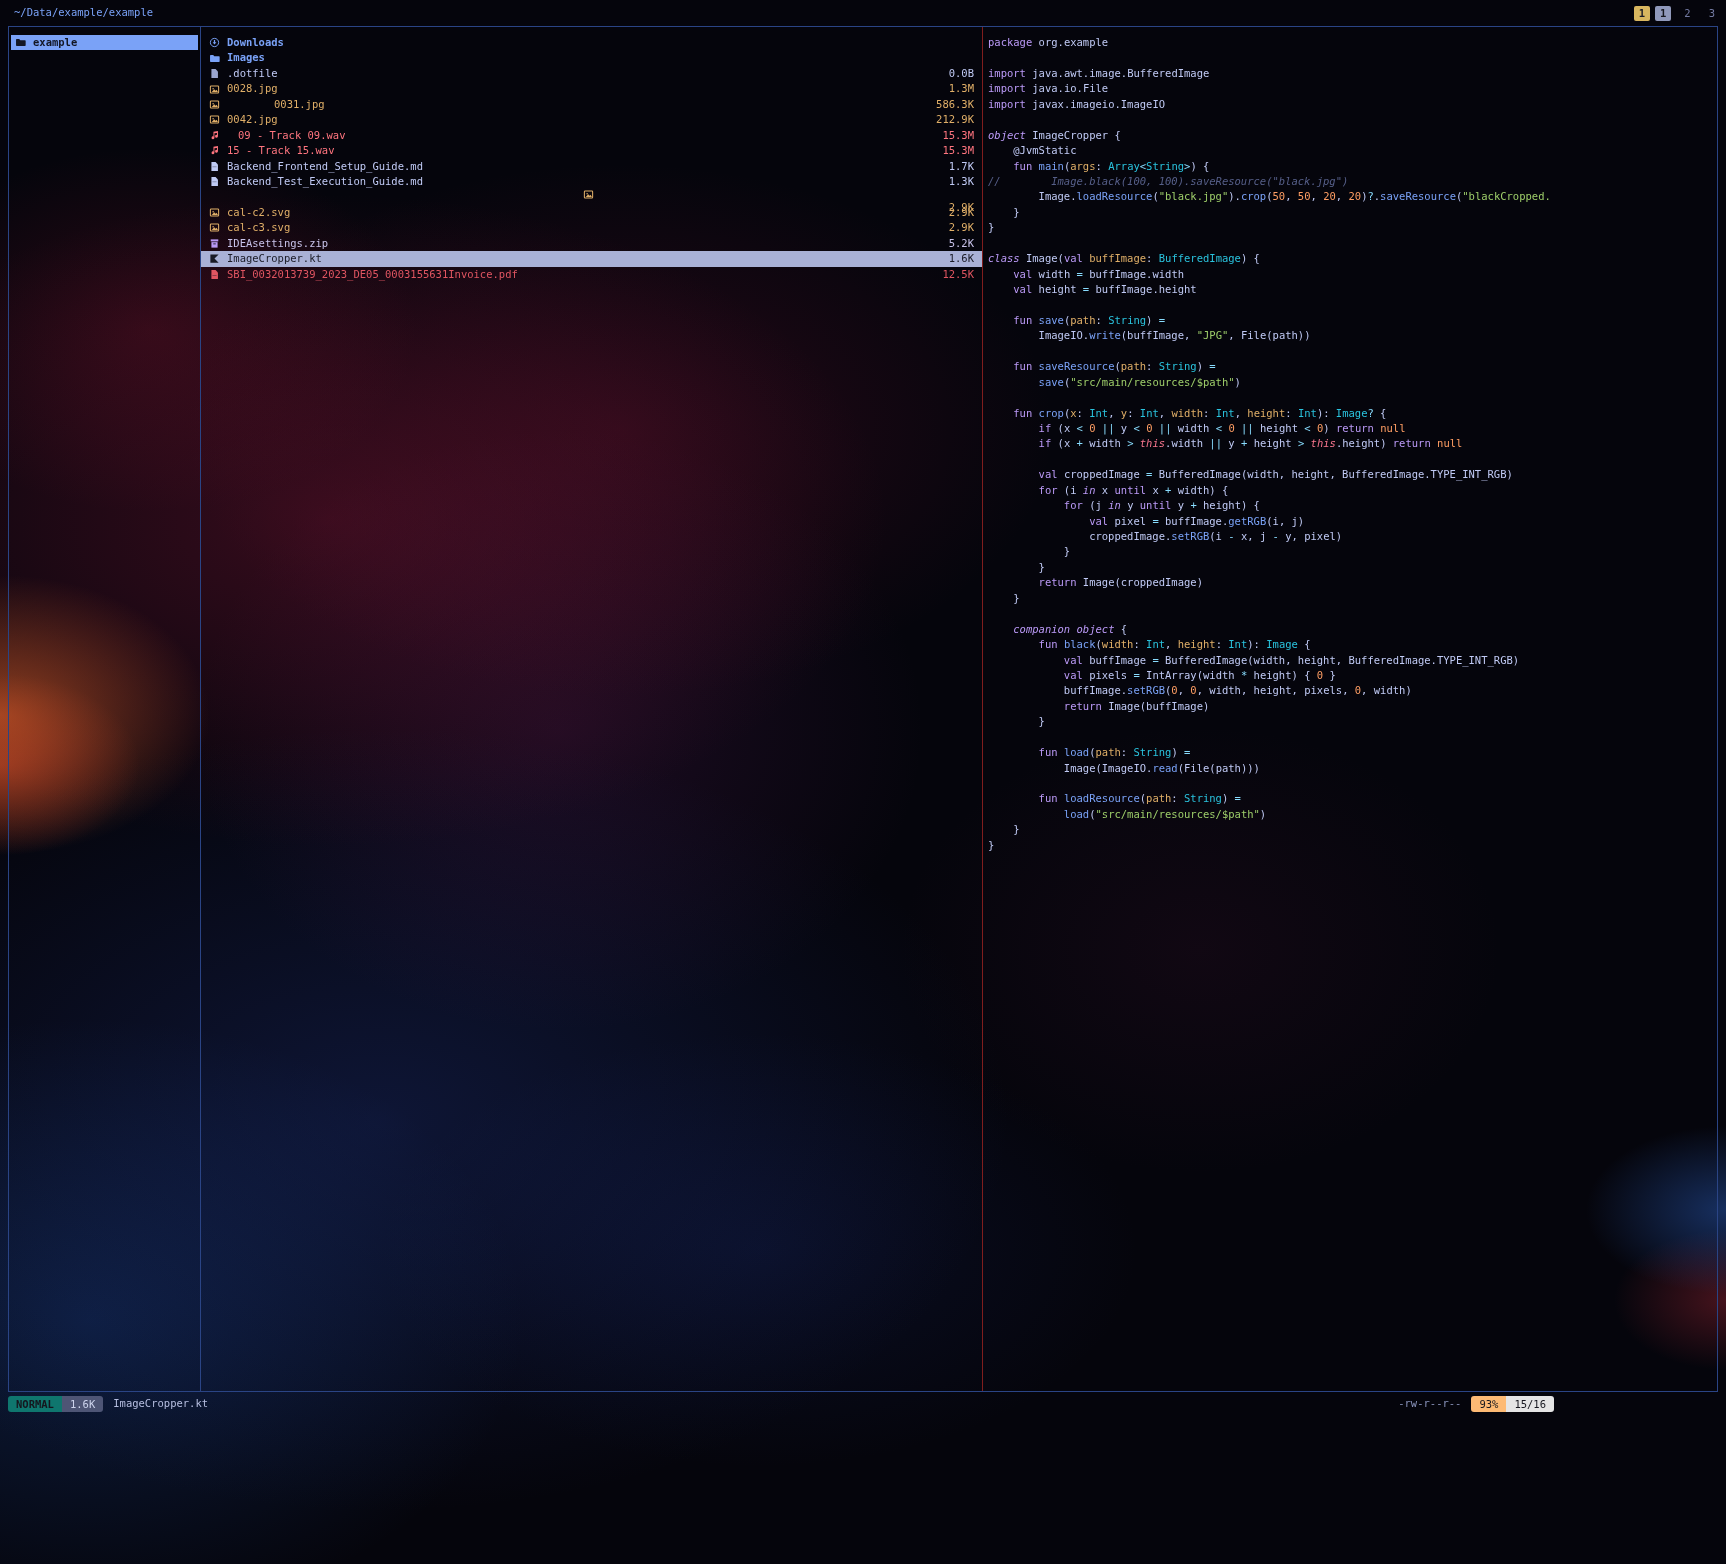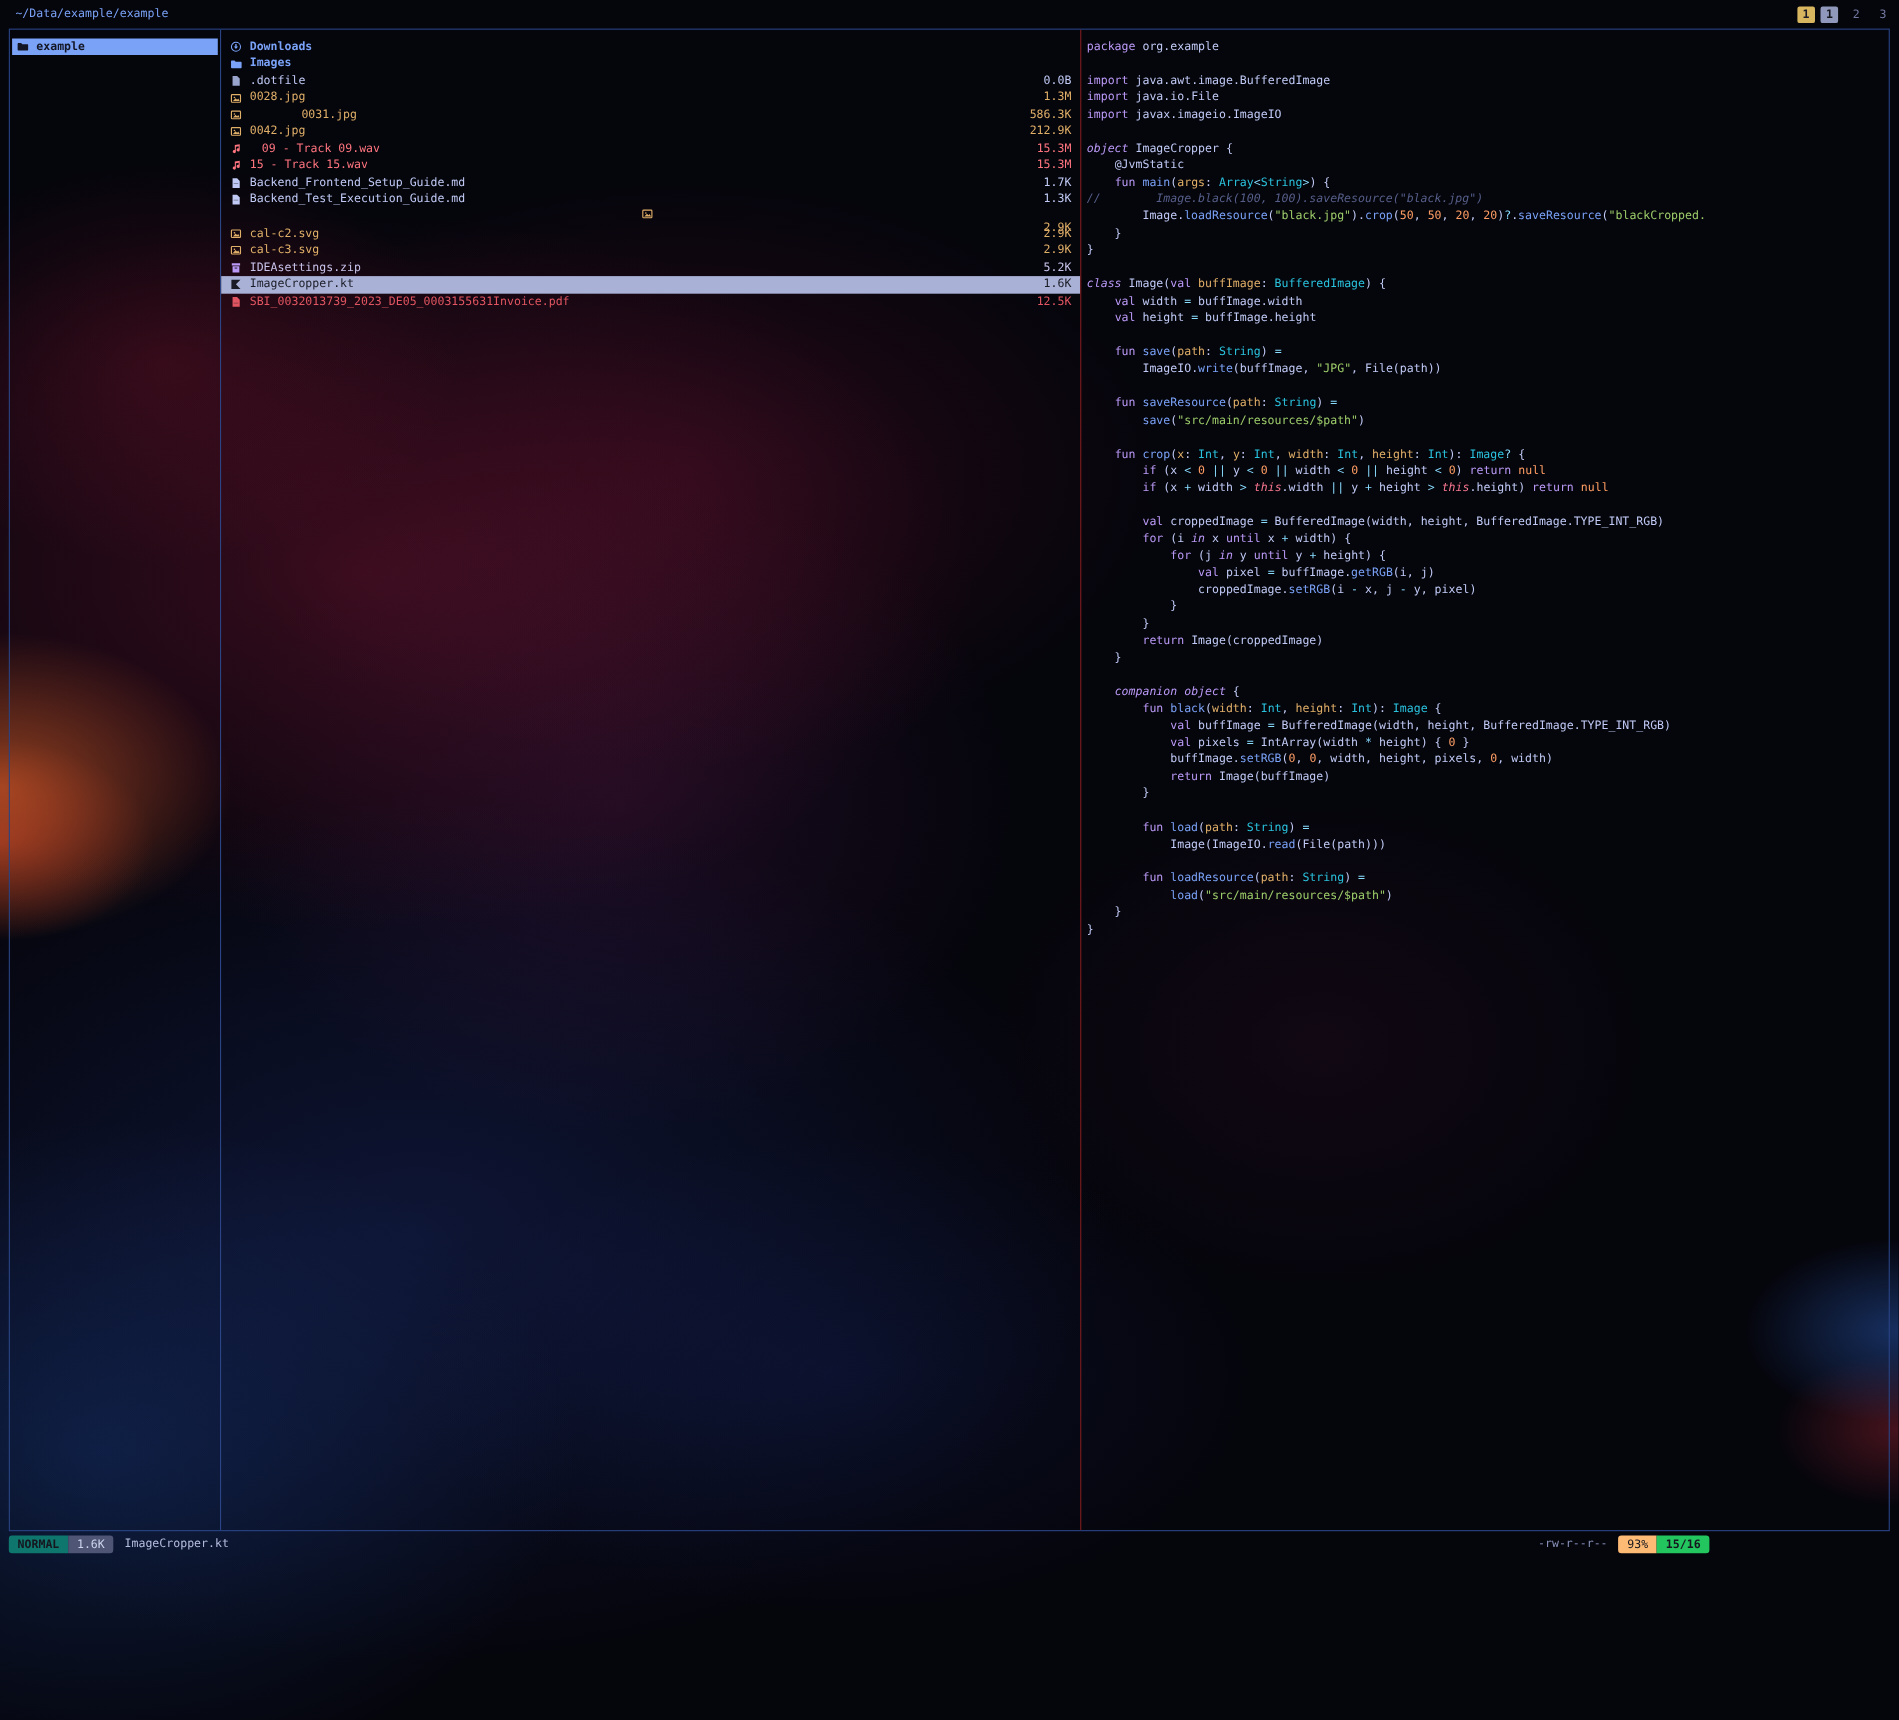--- a/index.html
+++ b/index.html
@@ -62,21 +62,21 @@
   .op{color:#89ddff}
   
   .statusbar{position:absolute;left:8px;right:8px;top:1396px;height:16px;display:flex;align-items:center}
   .badge{height:16px;line-height:16px;padding:0 8px;white-space:pre}
   .mode{background:#0f766e;color:#15161e;font-weight:bold;border-radius:3px 0 0 3px}
   .szbadge{background:#4e5575;color:#cdd3ec;border-radius:0 3px 3px 0}
   .sb-file{margin-left:10px;color:#b6bee0}
   .sb-right{position:absolute;right:164px;top:0;height:16px;display:flex;}
   .perms{color:#8a94bc;margin-right:10px}
   .pct{background:#fdba74;color:#15161e;border-radius:3px 0 0 3px}
-  .pos{background:#22c55e;color:#15161e;font-weight:bold;border-radius:0 3px 3px 0}
+  .pos{background:#e5e5e5;color:#15161e;font-weight:normal;border-radius:0 3px 3px 0}
 </style>
 </head>
 <body>
 
 <div class="screen">
 
   <div class="topbar">
     <div class="path">~/Data/example/example</div>
     <div class="tabs">
       <span class="tabbadge task">1</span>

